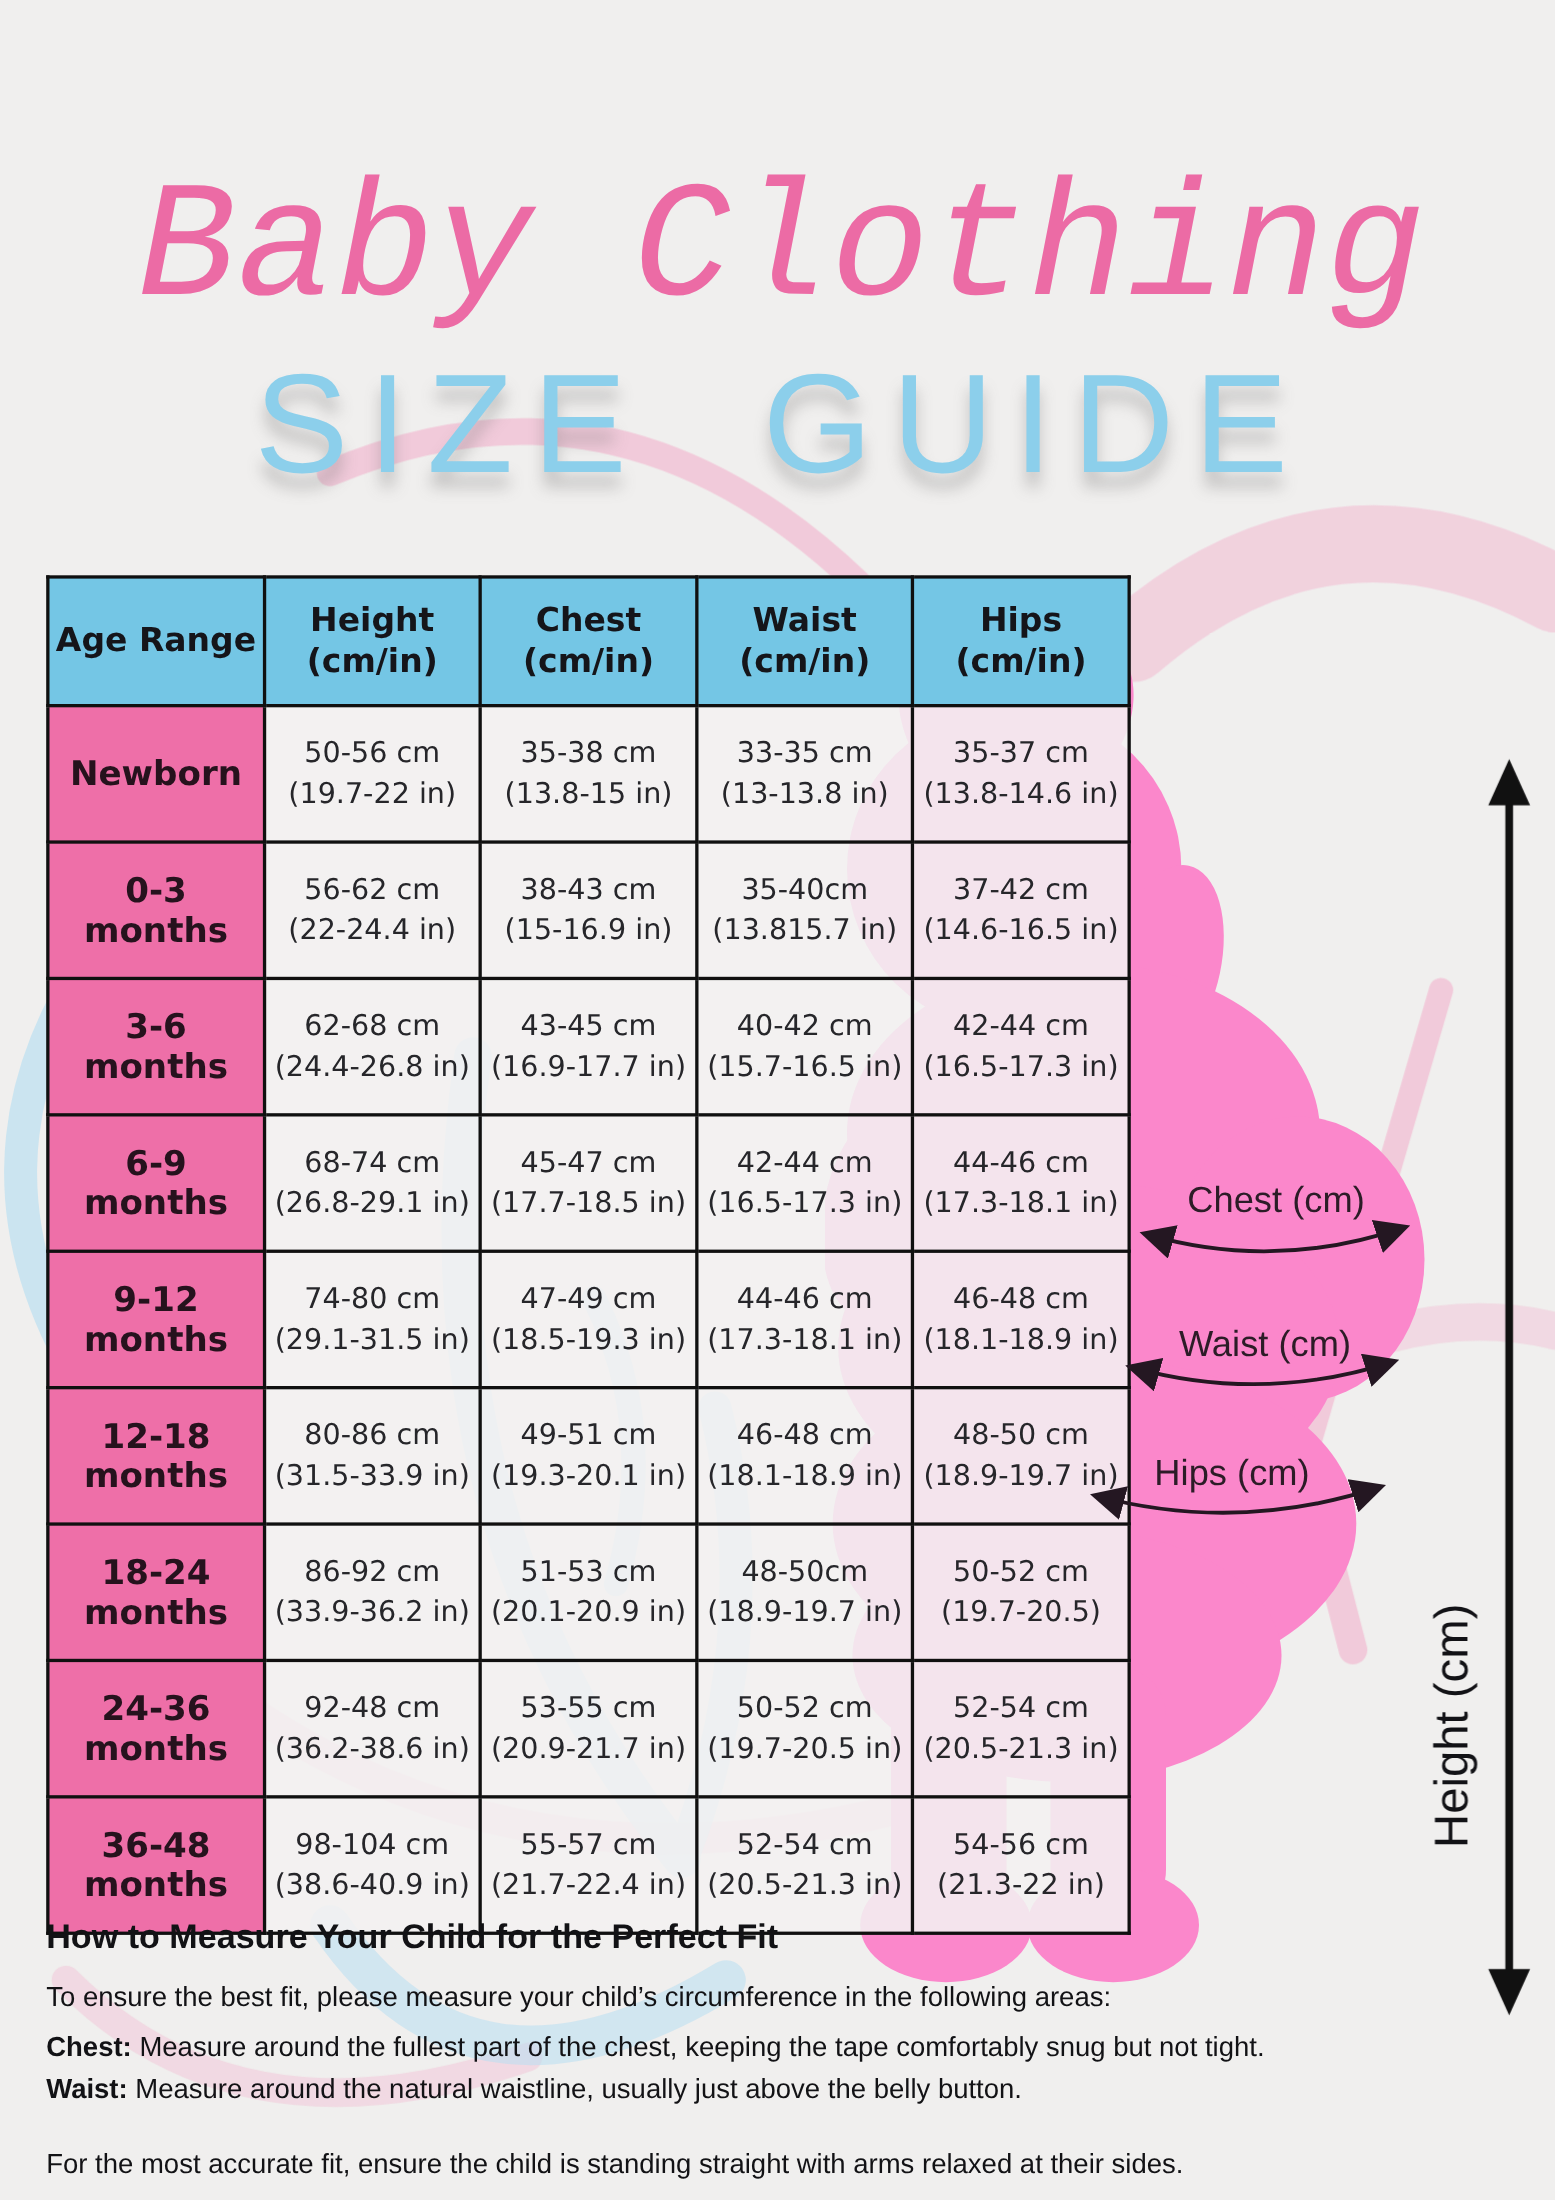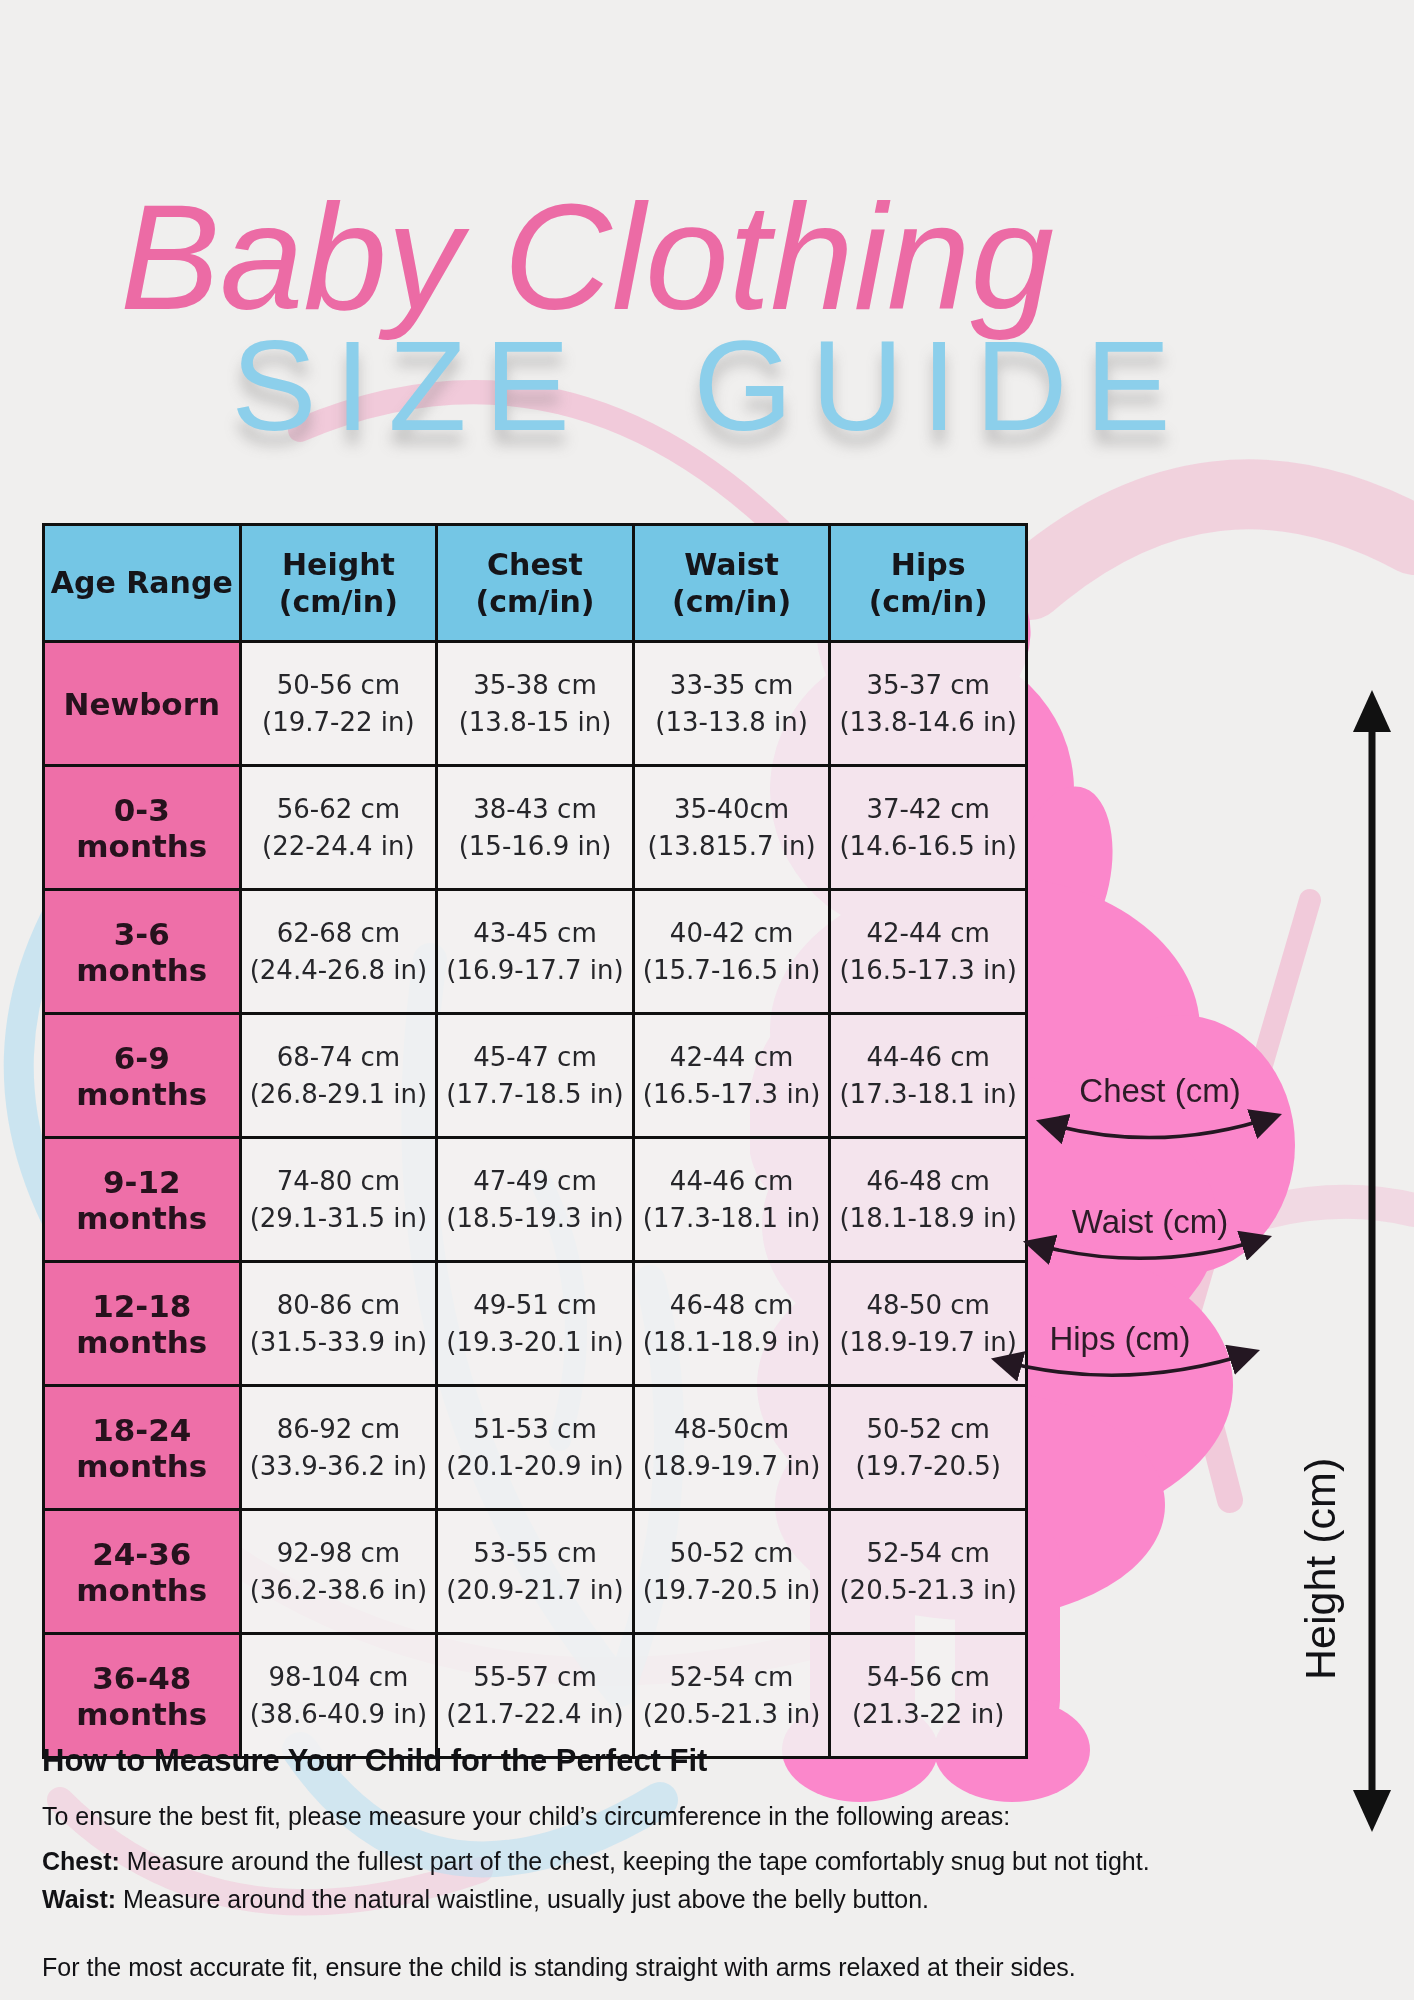--- a/index.html
+++ b/index.html
@@ -18,22 +18,22 @@
   }
   .layer{position:absolute;inset:0;}
   
   .title-caps{
     position:absolute;left:170px;top:312px;width:1080px;text-align:center;
     font-family:Liberation Sans, sans-serif;font-size:128px;letter-spacing:18px;word-spacing:52px;
     color:var(--title-blue);z-index:2;white-space:nowrap;
     text-shadow:0 14px 14px rgba(110,110,110,.35);
   }
   .title-script{
-    position:absolute;left:120px;top:145px;width:1180px;
-    font-family:Liberation Sans, sans-serif;font-style:italic;font-size:150px;line-height:1.5;
+    position:absolute;left:120px;top:116px;width:1180px;text-align:center;
+    font-family:Liberation Mono, monospace;font-style:italic;font-size:150px;line-height:1.5;
     color:var(--title-pink);z-index:3;white-space:nowrap;
   }
   
   table.size{
     position:absolute;left:42px;top:523px;width:986px;z-index:2;
     border-collapse:collapse;table-layout:fixed;
   }
   table.size th,table.size td{border:3px solid #101010;text-align:center;vertical-align:middle;padding:0 4px;}
   table.size th{
     background:var(--blue-header);height:114px;
@@ -249,21 +249,21 @@
             <div>(18.9-19.7 in)</div>
           </td>
           <td class="val">
             <div>50-52 cm</div>
             <div>(19.7-20.5)</div>
           </td>
         </tr>
         <tr>
           <td class="age">24-36 months</td>
           <td class="val">
-            <div>92-98 cm</div>
+            <div>92-48 cm</div>
             <div>(36.2-38.6 in)</div>
           </td>
           <td class="val">
             <div>53-55 cm</div>
             <div>(20.9-21.7 in)</div>
           </td>
           <td class="val">
             <div>50-52 cm</div>
             <div>(19.7-20.5 in)</div>
           </td>

